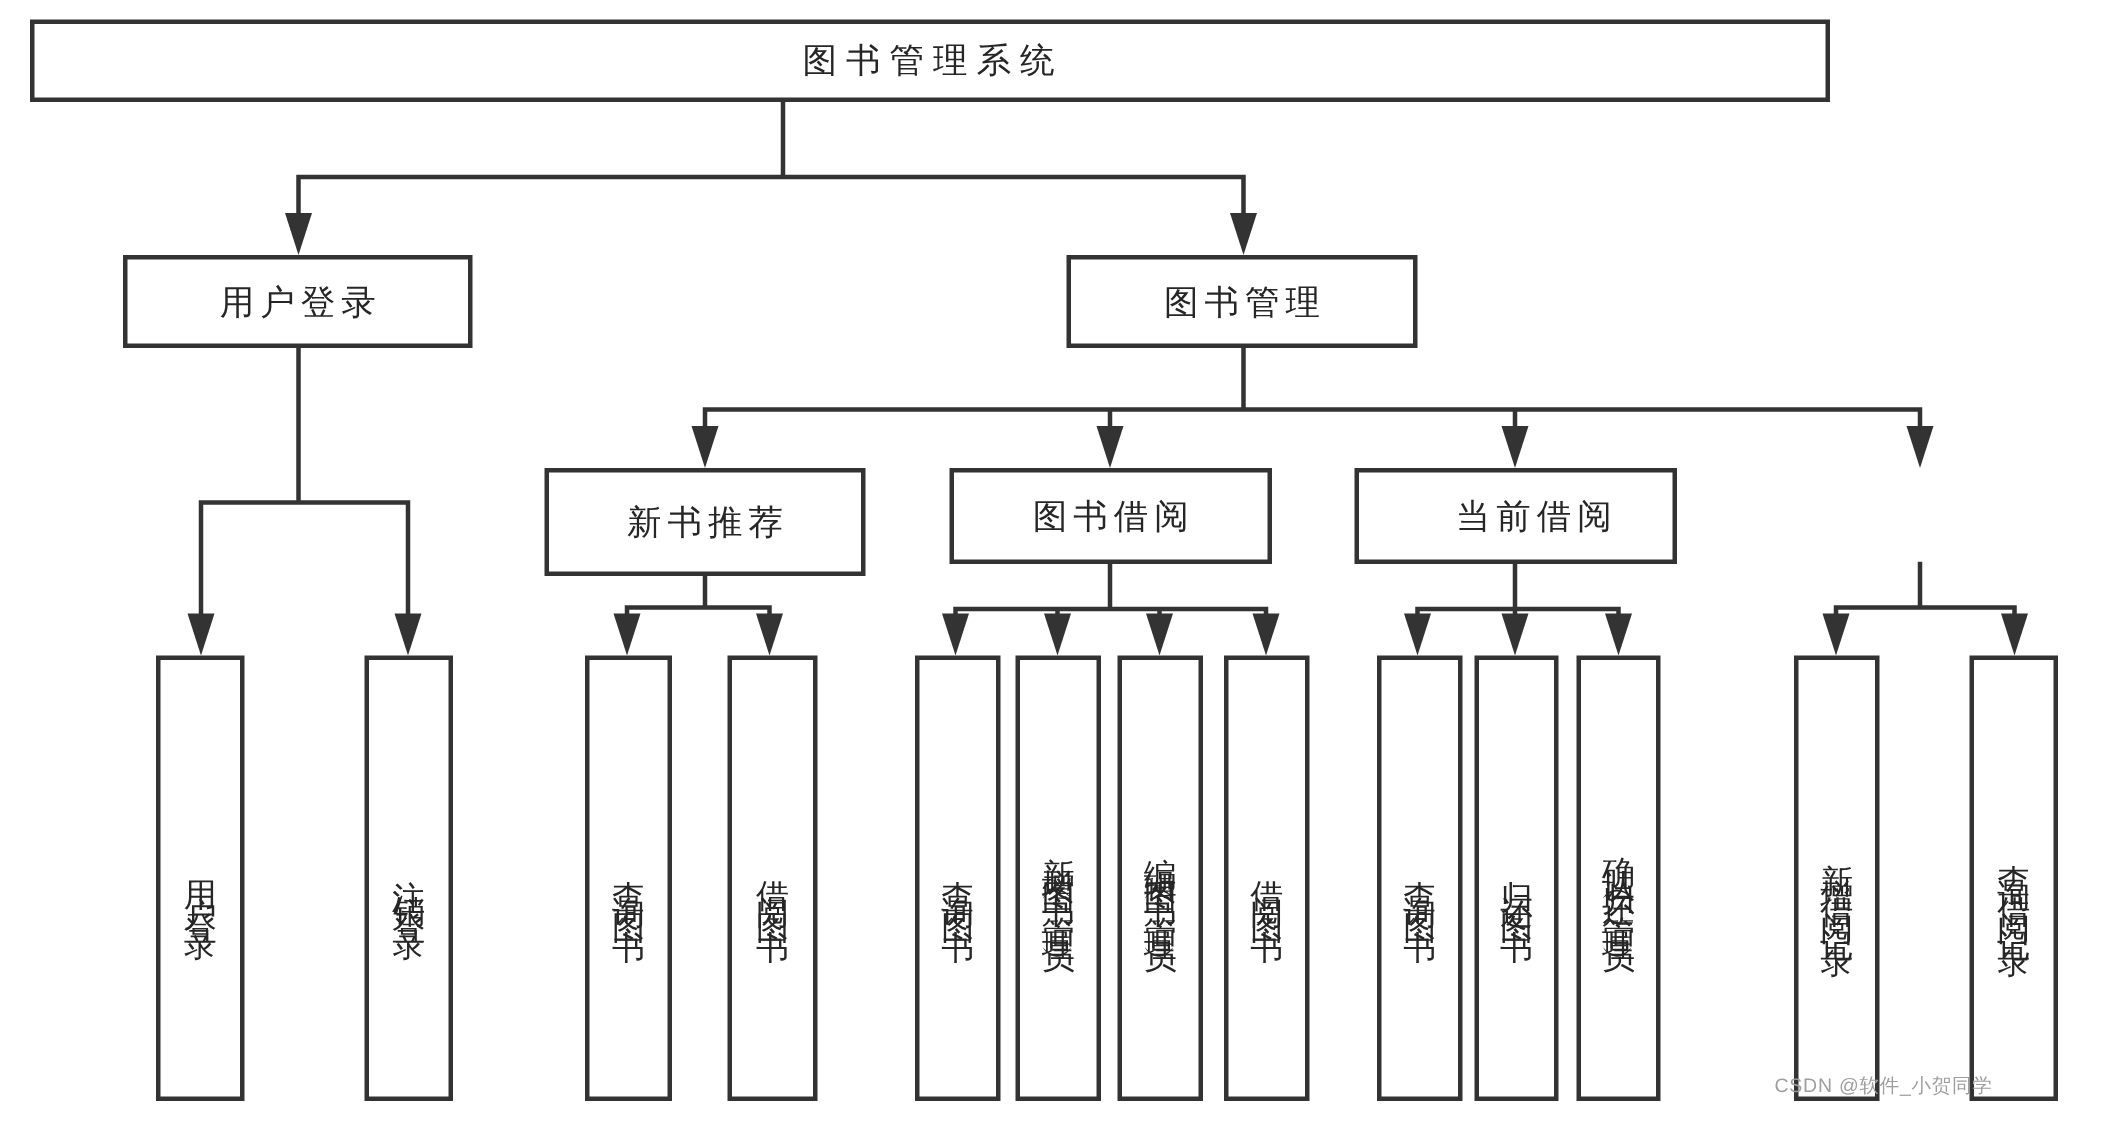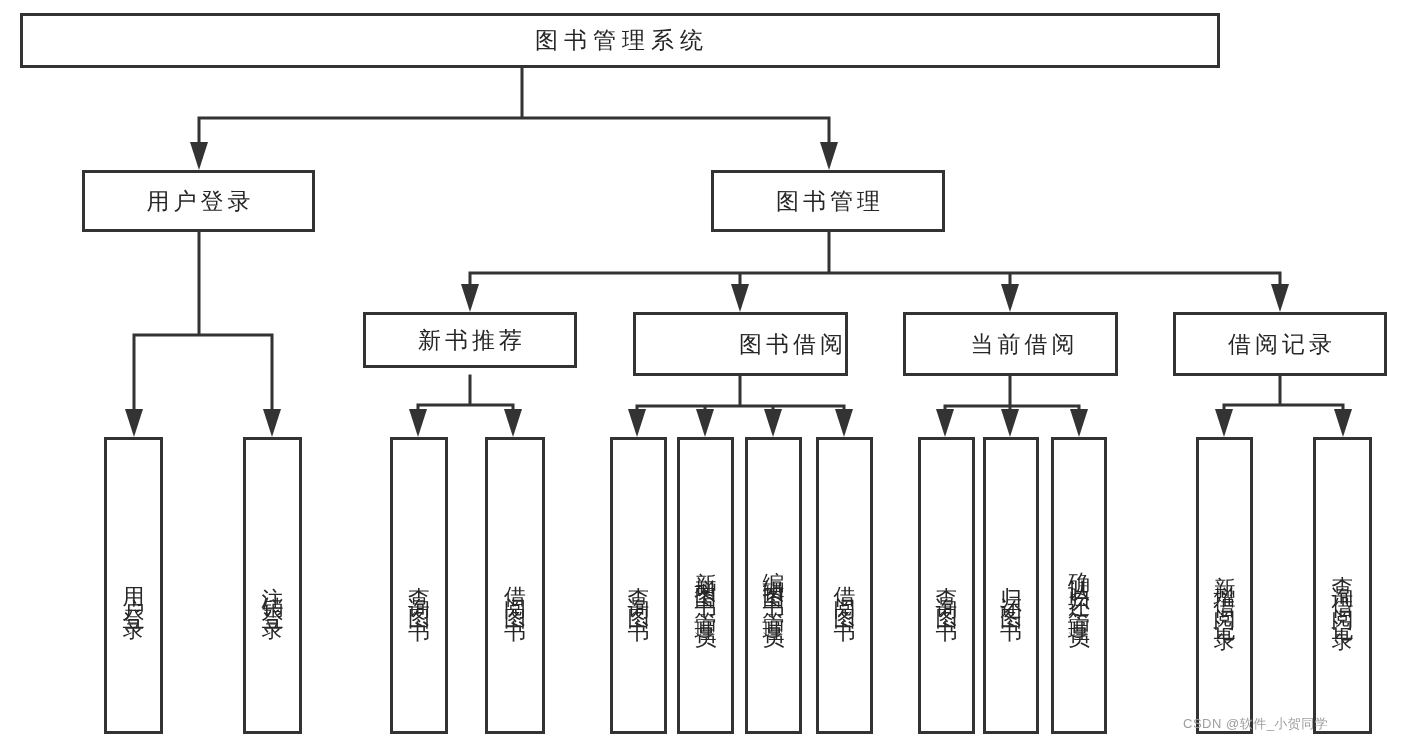--- a/index.html
+++ b/index.html
@@ -84,31 +84,28 @@
     <span class="lbl">图书管理系统</span>
   </div>
 
   <div class="node h-node" style="left:82px;top:170px;width:233px;height:62px;">
     <span class="lbl">用户登录</span>
   </div>
   <div class="node h-node" style="left:711px;top:170px;width:234px;height:62px;">
     <span class="lbl">图书管理</span>
   </div>
 
-  <div class="node h-node" style="left:363px;top:312px;width:214px;height:56px;">
+  <div class="node h-node" style="left:363px;top:312px;width:214px;height:72px;">
     <span class="lbl">新书推荐</span>
   </div>
-  <div class="node h-node" style="left:633px;top:312px;width:215px;height:64px;justify-content:flex-end;">
+  <div class="node h-node" style="left:633px;top:312px;width:215px;height:64px;">
     <span class="lbl">图书借阅</span>
   </div>
   <div class="node h-node" style="left:903px;top:312px;width:215px;height:64px;padding-left:24px;">
     <span class="lbl">当前借阅</span>
-  </div>
-  <div class="node h-node" style="left:1173px;top:312px;width:214px;height:64px;">
-    <span class="lbl">借阅记录</span>
   </div>
 
   <div class="node leaf" style="left:104px;width:59px;">
     <span class="txt">用户登录</span>
   </div>
   <div class="node leaf" style="left:243px;width:59px;">
     <span class="txt">注销登录</span>
   </div>
 
   <div class="node leaf" style="left:390px;width:58px;">

